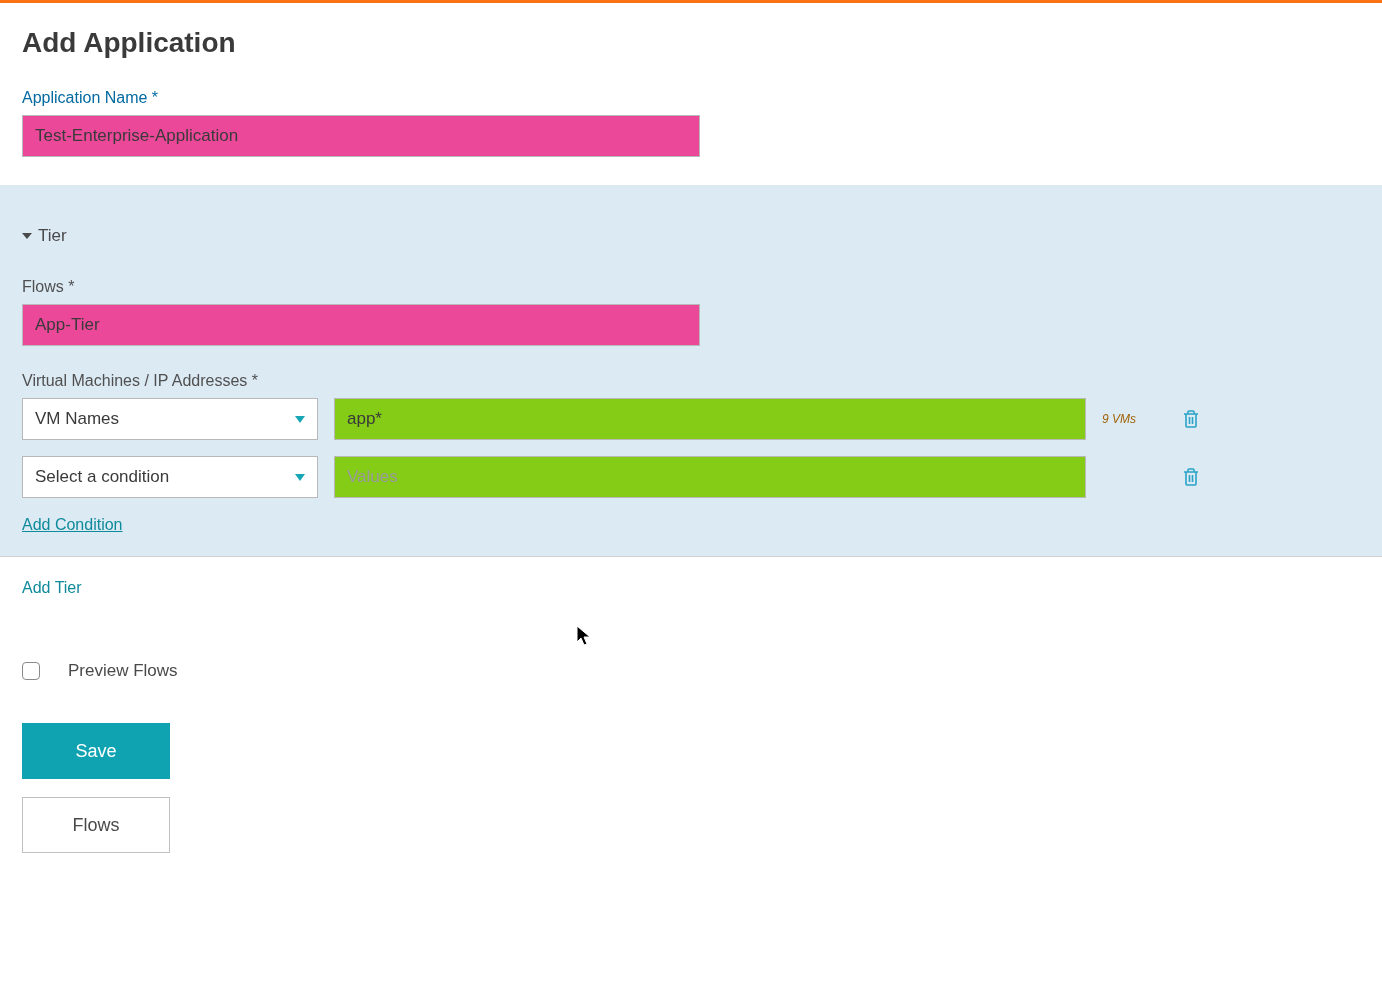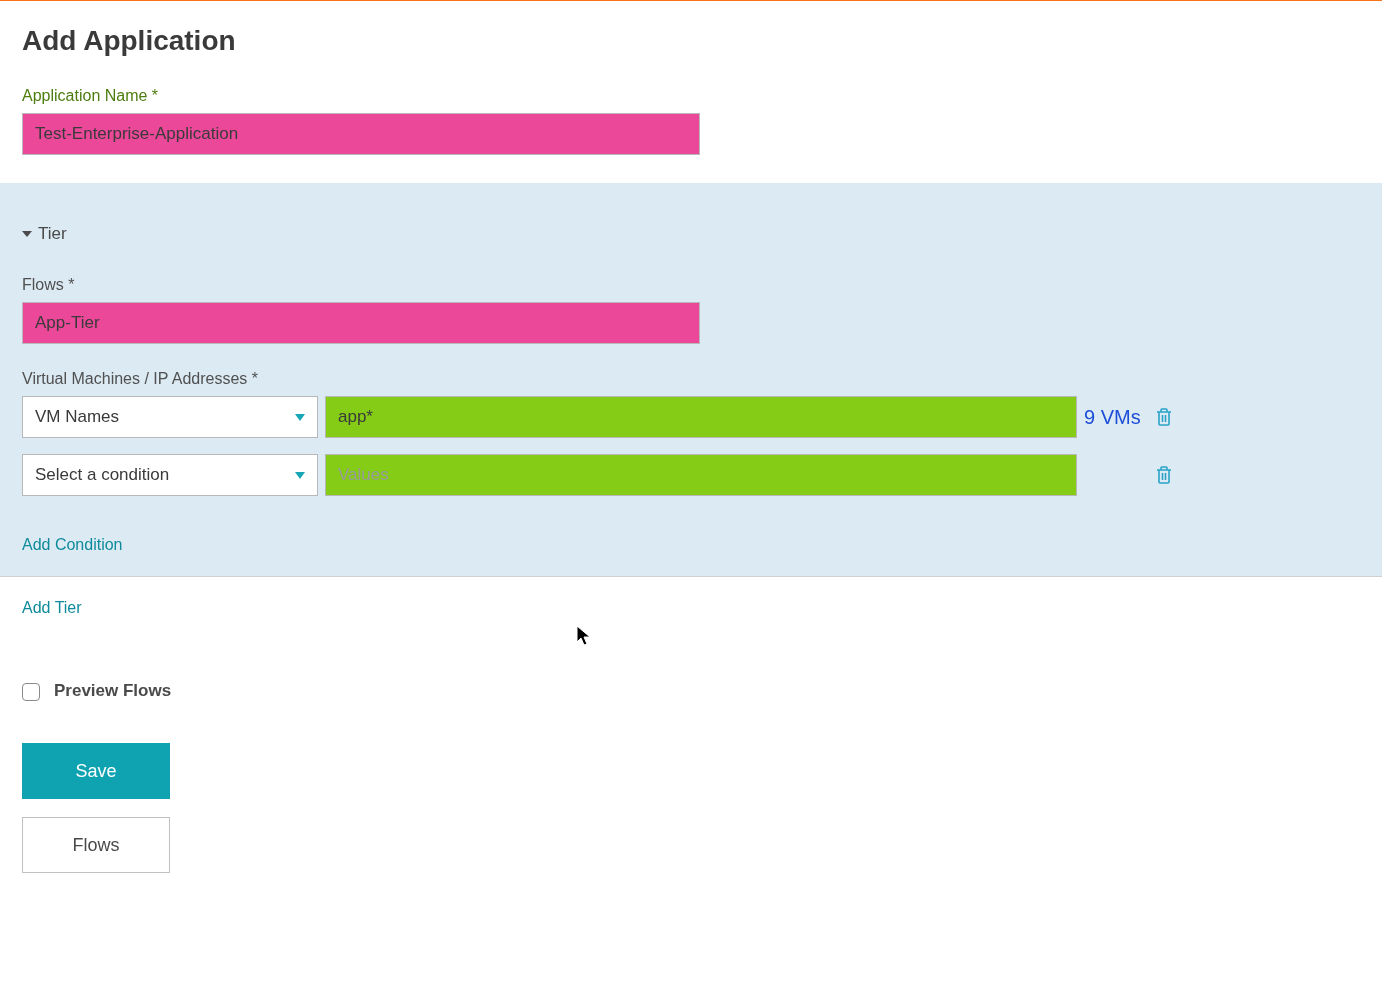--- a/index.html
+++ b/index.html
@@ -4,34 +4,34 @@
 <style>
   * { box-sizing: border-box; margin: 0; padding: 0; }
   body {
     font-family: -apple-system, "Segoe UI", "Helvetica Neue", Arial, sans-serif;
     font-size: 16px;
     color: #4a4a4a;
     background: #fff;
   }
   .page {
     width: 1382px;
-    border-top: 1px solid #f97316;
+    border-top: 3px solid #f97316;
   }
   .header-section {
     padding: 24px 22px 28px 22px;
   }
   .page-title {
     font-size: 28px;
     font-weight: 600;
     color: #3a3a3a;
     margin-bottom: 30px;
   }
   .field-label {
     font-size: 16px;
-    color: #4d7c0f;
+    color: #0369a1;
     margin-bottom: 8px;
     display: block;
   }
   .text-input {
     width: 678px;
     height: 42px;
     border: 1px solid #b8b8b8;
     background: #ec4899;
     padding: 0 12px;
     font-size: 17px;
@@ -65,21 +65,21 @@
   .subfield-label {
     font-size: 16px;
     color: #505050;
     margin-bottom: 8px;
     display: block;
   }
   .rows { }
   .cond-row {
     display: flex;
     align-items: center;
-    gap: 7px;
+    gap: 16px;
     margin-bottom: 16px;
   }
   .select-box {
     position: relative;
     width: 296px;
     height: 42px;
     background: #fff;
     border: 1px solid #b8b8b8;
     display: flex;
     align-items: center;
@@ -102,53 +102,53 @@
     height: 42px;
     border: 1px solid #b8b8b8;
     background: #84cc16;
     padding: 0 12px;
     font-size: 17px;
     color: #3a3a3a;
     font-family: inherit;
   }
   .value-input::placeholder { color: #9a9a9a; }
   .count-label {
-    color: #1d4ed8;
-    font-size: 20px;
+    color: #a16207;
+    font-size: 12px;
     min-width: 62px;
+    font-style: italic;
   }
   .spacer-count {
     min-width: 62px;
   }
   .trash-btn {
     width: 22px;
     height: 22px;
     cursor: pointer;
     display: flex;
     align-items: center;
     justify-content: center;
   }
   .trash-svg { stroke: #2aa3c7; fill: none; stroke-width: 1.6; }
   .link-btn {
     color: #0f8a9a;
     font-size: 16px;
     cursor: pointer;
     display: inline-block;
   }
-  .add-condition { margin-top: 24px; }
+  .add-condition { margin-top: 2px; text-decoration: underline; }
   .below-panel {
     padding: 22px 22px 30px 22px;
   }
   .add-tier { margin-bottom: 64px; }
   .preview-row {
     display: flex;
-    align-items: flex-end;
-    gap: 14px;
+    align-items: center;
+    gap: 28px;
     margin-bottom: 42px;
-    font-weight: bold;
   }
   .checkbox {
     width: 18px; height: 18px;
     border: 1.5px solid #8a8a8a;
     border-radius: 4px;
     background: #fff;
     cursor: pointer;
   }
   .preview-label {
     font-size: 17px;

